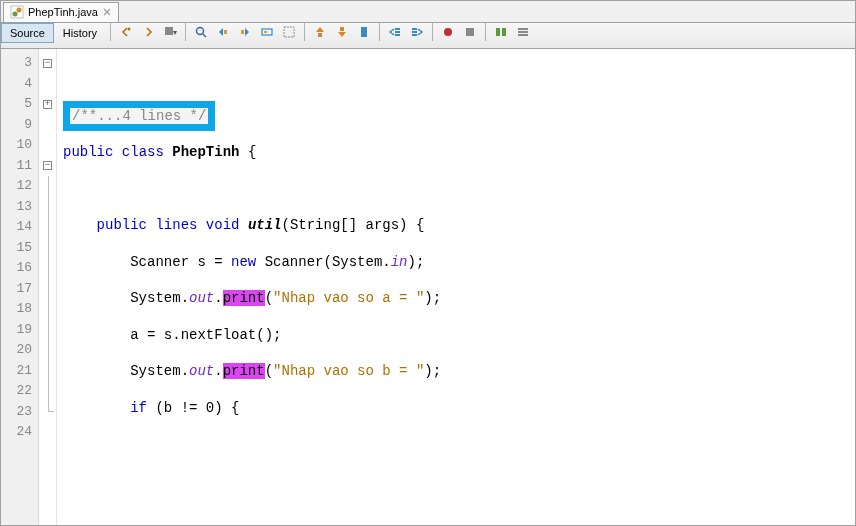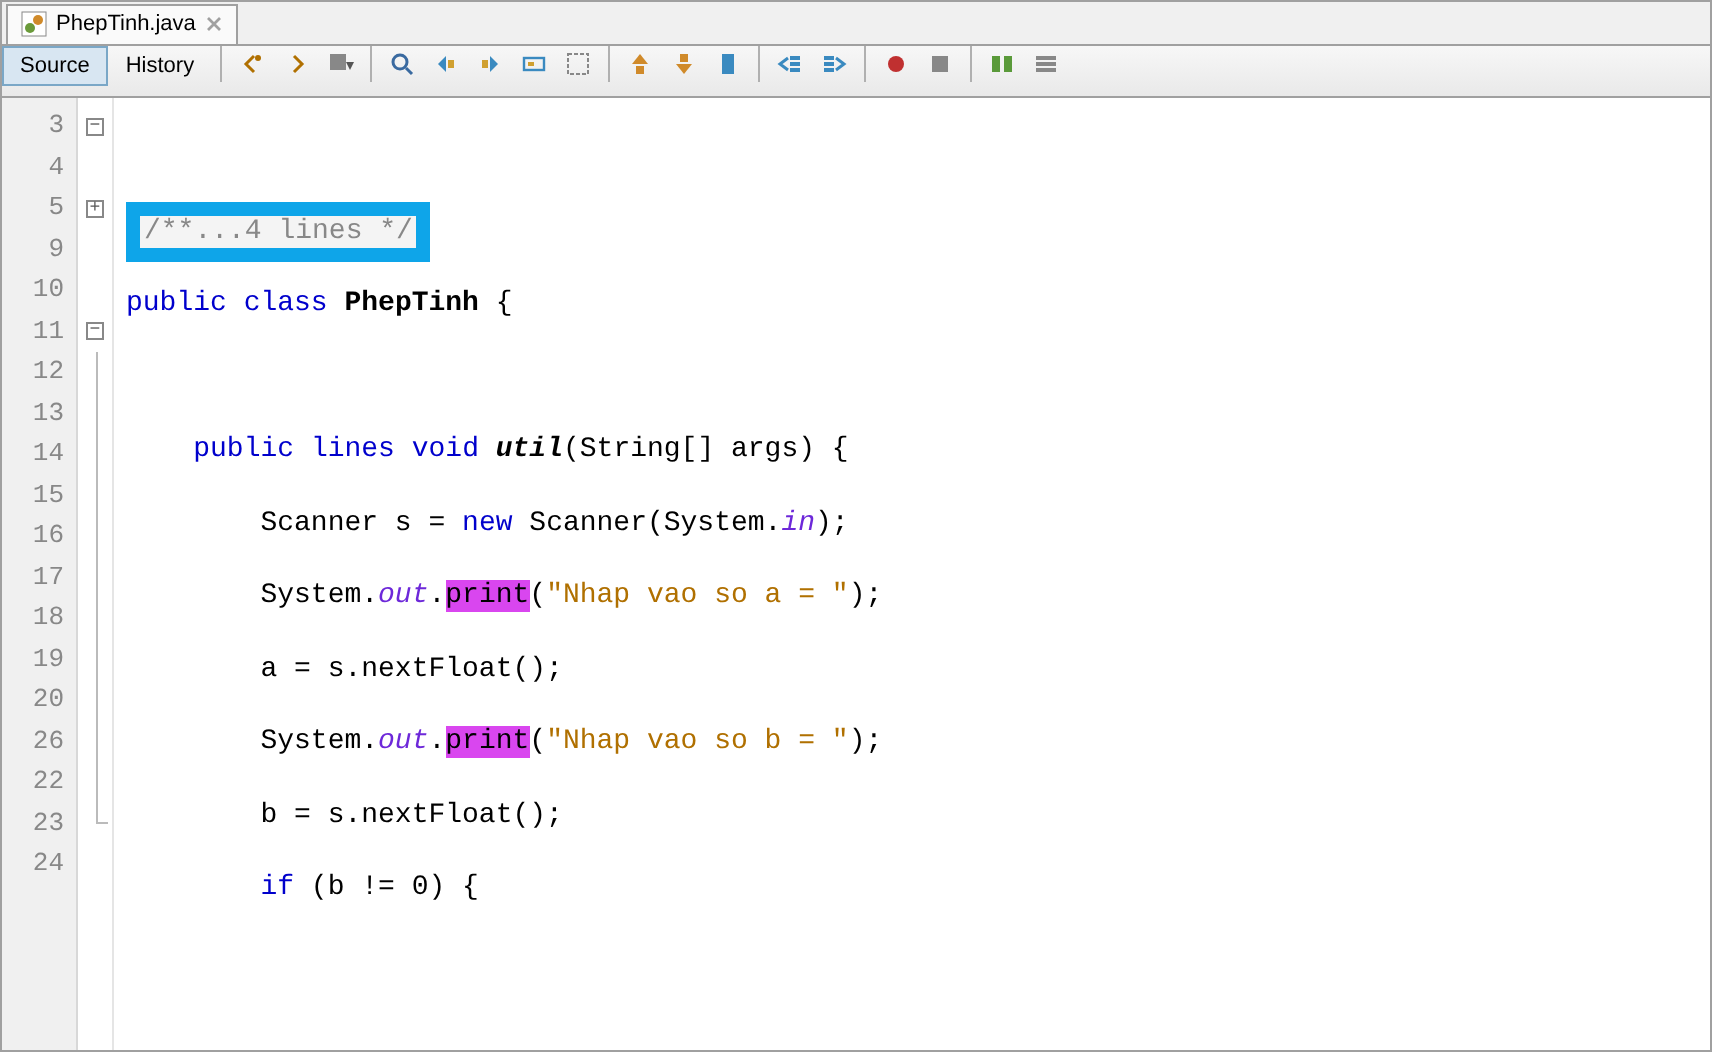--- a/index.html
+++ b/index.html
@@ -176,21 +176,21 @@
     <div class="ln">11</div>
     <div class="ln">12</div>
     <div class="ln">13</div>
     <div class="ln">14</div>
     <div class="ln">15</div>
     <div class="ln">16</div>
     <div class="ln">17</div>
     <div class="ln">18</div>
     <div class="ln">19</div>
     <div class="ln">20</div>
-    <div class="ln">26</div>
+    <div class="ln">21</div>
     <div class="ln">22</div>
     <div class="ln">23</div>
     <div class="ln">24</div>
   </div>
   <div class="fold">
     <div class="fc">
         <div class="box">−</div>
       </div>
     <div class="fc"></div>
     <div class="fc">
@@ -242,21 +242,20 @@
   <div class="code">
 <div class="row"></div>
 <div class="row"><span class="c">/**...4 lines */</span></div>
 <div class="row"><span class="k">public</span><span class="t"> </span><span class="k">class</span><span class="t"> </span><span class="t b">PhepTinh</span><span class="t"> </span><span class="t">{</span></div>
 <div class="row"></div>
 <div class="row"><span class="t">    </span><span class="k">public</span><span class="t"> </span><span class="k">lines</span><span class="t"> </span><span class="k">void</span><span class="t"> </span><span class="t b i">util</span><span class="t">(String[] args) {</span></div>
 <div class="row"><span class="t">        </span><span class="t">Scanner s = </span><span class="k">new</span><span class="t"> Scanner(System.</span><span class="f">in</span><span class="t">);</span></div>
 <div class="row"><span class="t">        </span><span class="t">System.</span><span class="f">out</span><span class="t">.</span><span class="t hl">print</span><span class="t">(</span><span class="s">"Nhap vao so a = "</span><span class="t">);</span></div>
 <div class="row"><span class="t">        </span><span class="t">a = s.nextFloat();</span></div>
 <div class="row"><span class="t">        </span><span class="t">System.</span><span class="f">out</span><span class="t">.</span><span class="t hl">print</span><span class="t">(</span><span class="s">"Nhap vao so b = "</span><span class="t">);</span></div>
-<div class="row"><span class="t">        </span><span class="t">b = s.nextFloat();</span></div>
 <div class="row"><span class="t">        </span><span class="k">if</span><span class="t"> (b != 0) {</span></div>
 
 
 
 
 
 
   </div>
 </div>
 

